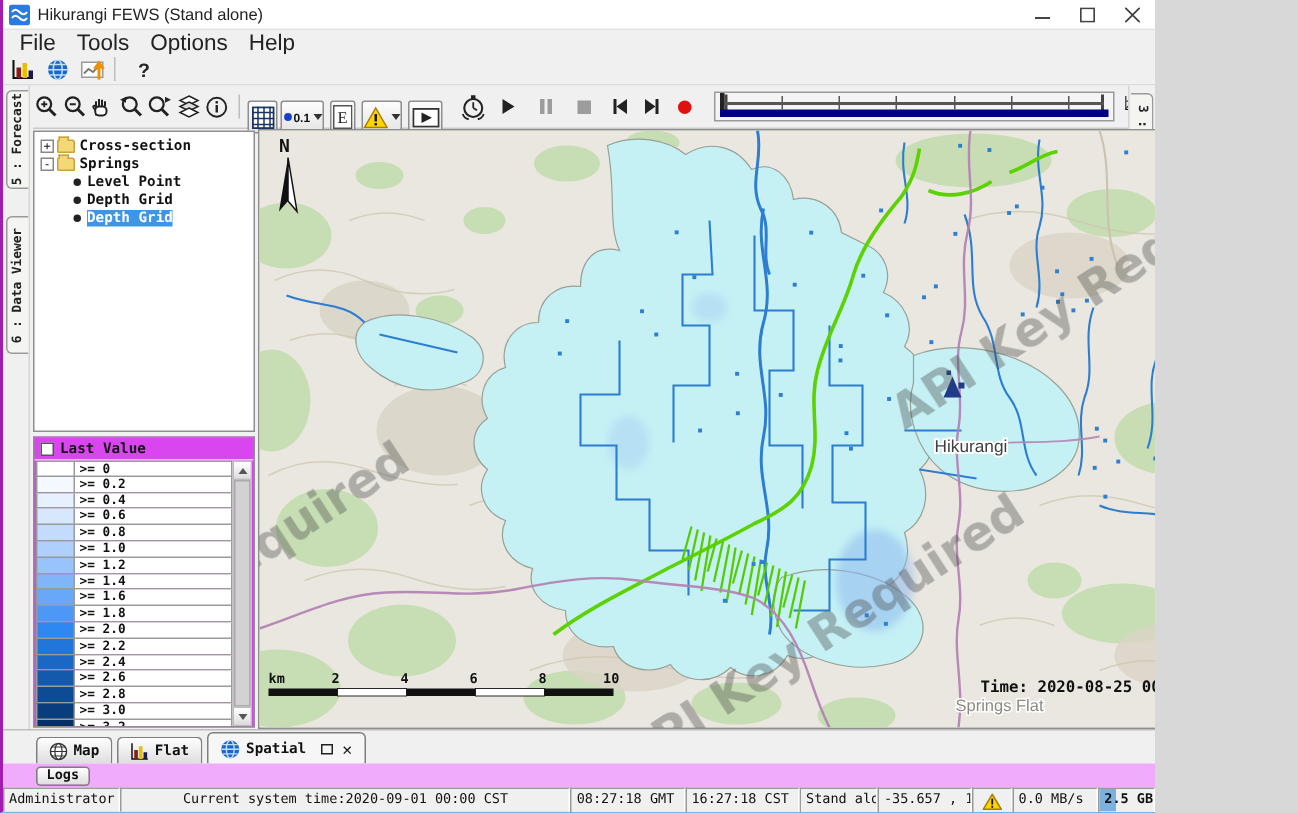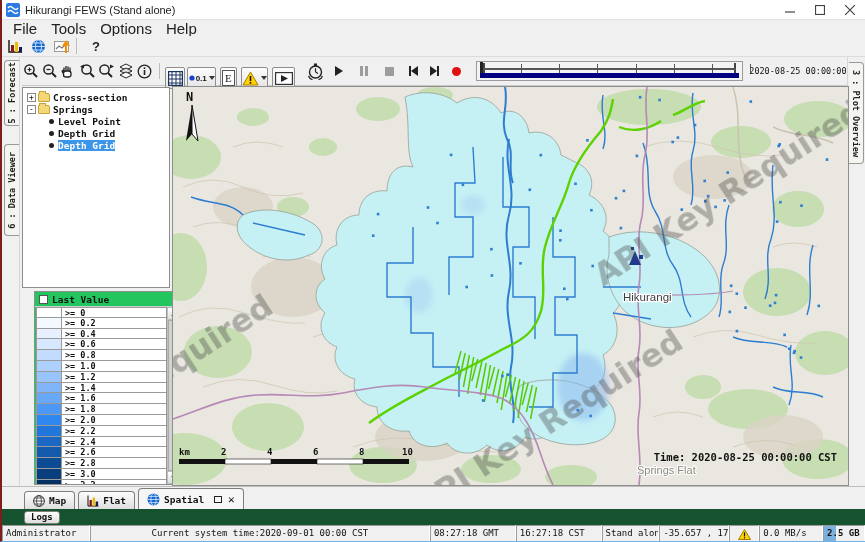--- a/index.html
+++ b/index.html
@@ -1,18 +1,18 @@
 <!DOCTYPE html>
 <html><head>
 <meta charset="utf-8">
 <style>
   * { margin:0; padding:0; box-sizing:border-box; }
   body { font-family:"Liberation Sans", sans-serif; background:#d8d8d8; }
-  .app { position:relative; width:865px; height:542px; background:#f0f0f0; overflow:hidden;
-         border-left:2px solid #7f1d1d; border-bottom:1px solid #6fb3e8; font-size:11px; color:#111; }
+  .app { position:relative; width:770px; height:542px; background:#f0f0f0; overflow:hidden;
+         border-left:2px solid #a21caf; border-bottom:1px solid #6fb3e8; font-size:11px; color:#111; }
 
   
   .titlebar { position:absolute; left:0; top:0; width:100%; height:20px; background:#ffffff;
               display:flex; align-items:center; padding-left:4px; border-bottom:1px solid #e3e3e3; }
   .titlebar .title { margin-left:5px; font-size:11px; color:#222; }
   .win-controls { position:absolute; right:0; top:0; height:20px; display:flex; }
   .win-btn { width:30px; height:20px; display:flex; align-items:center; justify-content:center; }
 
   
   .menubar { position:absolute; left:0; top:20px; width:100%; height:16px; background:#f0f0f0;
@@ -64,21 +64,21 @@
   .tree-box { position:absolute; left:20px; top:87px; width:148px; height:201px; background:#fff; border:1px solid #8e8e8e; overflow:hidden; padding-top:3px; }
   .tree-row { display:flex; align-items:center; height:12px; font-family:"DejaVu Sans Mono", monospace; font-size:9.5px; font-weight:bold; color:#111; white-space:nowrap; }
   .expander { width:9px; height:9px; border:1px solid #888; background:#fff; font-size:8px; line-height:7px; text-align:center; margin:0 2px 0 4px; font-weight:normal; }
   .folder { width:12px; height:9px; background:#f3d878; border:1px solid #caa23c; border-radius:1px 2px 1px 1px; position:relative; margin-right:3px; }
   .folder:before { content:""; position:absolute; left:0; top:-3px; width:5px; height:2px; background:#f3d878; border:1px solid #caa23c; border-bottom:none; }
   .bullet { width:5px; height:5px; border-radius:50%; background:#222; margin:0 4px 0 0; }
   .leaf-indent { width:26px; }
   .tree-label.sel { background:#3d95e8; color:#fff; }
 
   
-  .legend-box { position:absolute; left:32px; top:291px; width:148px; height:194px; background:#22c55e; border:1px solid #8e8e8e; }
+  .legend-box { position:absolute; left:20px; top:291px; width:148px; height:194px; background:#d946ef; border:1px solid #8e8e8e; }
   .legend-head { display:flex; align-items:center; height:15px; padding-left:4px; border-bottom:1px solid #cfcfcf; }
   .chk { width:9px; height:9px; border:1px solid #555; background:#fff; margin-right:4px; }
   .legend-title { font-family:"DejaVu Sans Mono", monospace; font-size:9.5px; font-weight:bold; }
   .legend-body { position:relative; height:177px; overflow:hidden; }
   .legend-rows { position:absolute; left:1px; top:0; width:131px; }
   .legend-row { display:flex; height:10.8px; }
   .swatch { width:26px; border:1px solid #9a9a9a; border-top:none; }
   .legend-row:first-child .swatch { border-top:1px solid #9a9a9a; }
   .lg-label { flex:1; border:1px solid #9a9a9a; border-left:none; border-top:none; background:#fff;
               font-family:"DejaVu Sans Mono", monospace; font-size:8.5px; font-weight:bold; padding-left:3px; line-height:10px; }
@@ -95,21 +95,21 @@
 
   
   .tabbar { position:absolute; left:0; top:486px; width:100%; height:23px; background:#f0f0f0; border-top:1px solid #bdbdbd;
             display:flex; align-items:flex-end; padding-left:22px; }
   .btab { display:flex; align-items:center; gap:4px; height:18px; padding:0 8px; border:1px solid #7e7e7e; border-bottom:none;
           border-radius:4px 4px 0 0; background:linear-gradient(#fefefe,#dedede); margin-right:3px;
           font-family:"DejaVu Sans Mono", monospace; font-size:9.5px; font-weight:bold; }
   .btab.active { height:21px; background:#f6f6f6; }
   .tab-x { font-weight:bold; font-size:11px; margin-left:2px; }
   .tab-box { width:8px; height:7px; border:1.5px solid #222; margin-left:6px; }
-  .logsrow { position:absolute; left:0; top:509px; width:100%; height:16px; background:#14532d; display:flex; align-items:center; padding-left:22px; }
+  .logsrow { position:absolute; left:0; top:509px; width:100%; height:16px; background:#f0abfc; display:flex; align-items:center; padding-left:22px; }
   .logs-btn { height:13px; padding:0 6px; border:1px solid #7e7e7e; border-radius:3px; background:linear-gradient(#fefefe,#dedede);
               font-family:"DejaVu Sans Mono", monospace; font-size:9px; font-weight:bold; display:flex; align-items:center; }
 
   
   .statusbar { position:absolute; left:0; top:525px; width:100%; height:17px; background:#f0f0f0; display:flex; }
   .scell { height:17px; border:1px solid; border-color:#9a9a9a #fff #fff #9a9a9a; padding:2px 3px 0 3px;
            font-family:"DejaVu Sans Mono", monospace; font-size:9px; color:#111; white-space:nowrap; overflow:hidden; position:relative; }
   .mem-fill { position:absolute; left:0; top:0; bottom:0; width:30%; background:#7cb0dd; }
   .mem-text { position:relative; }
 

